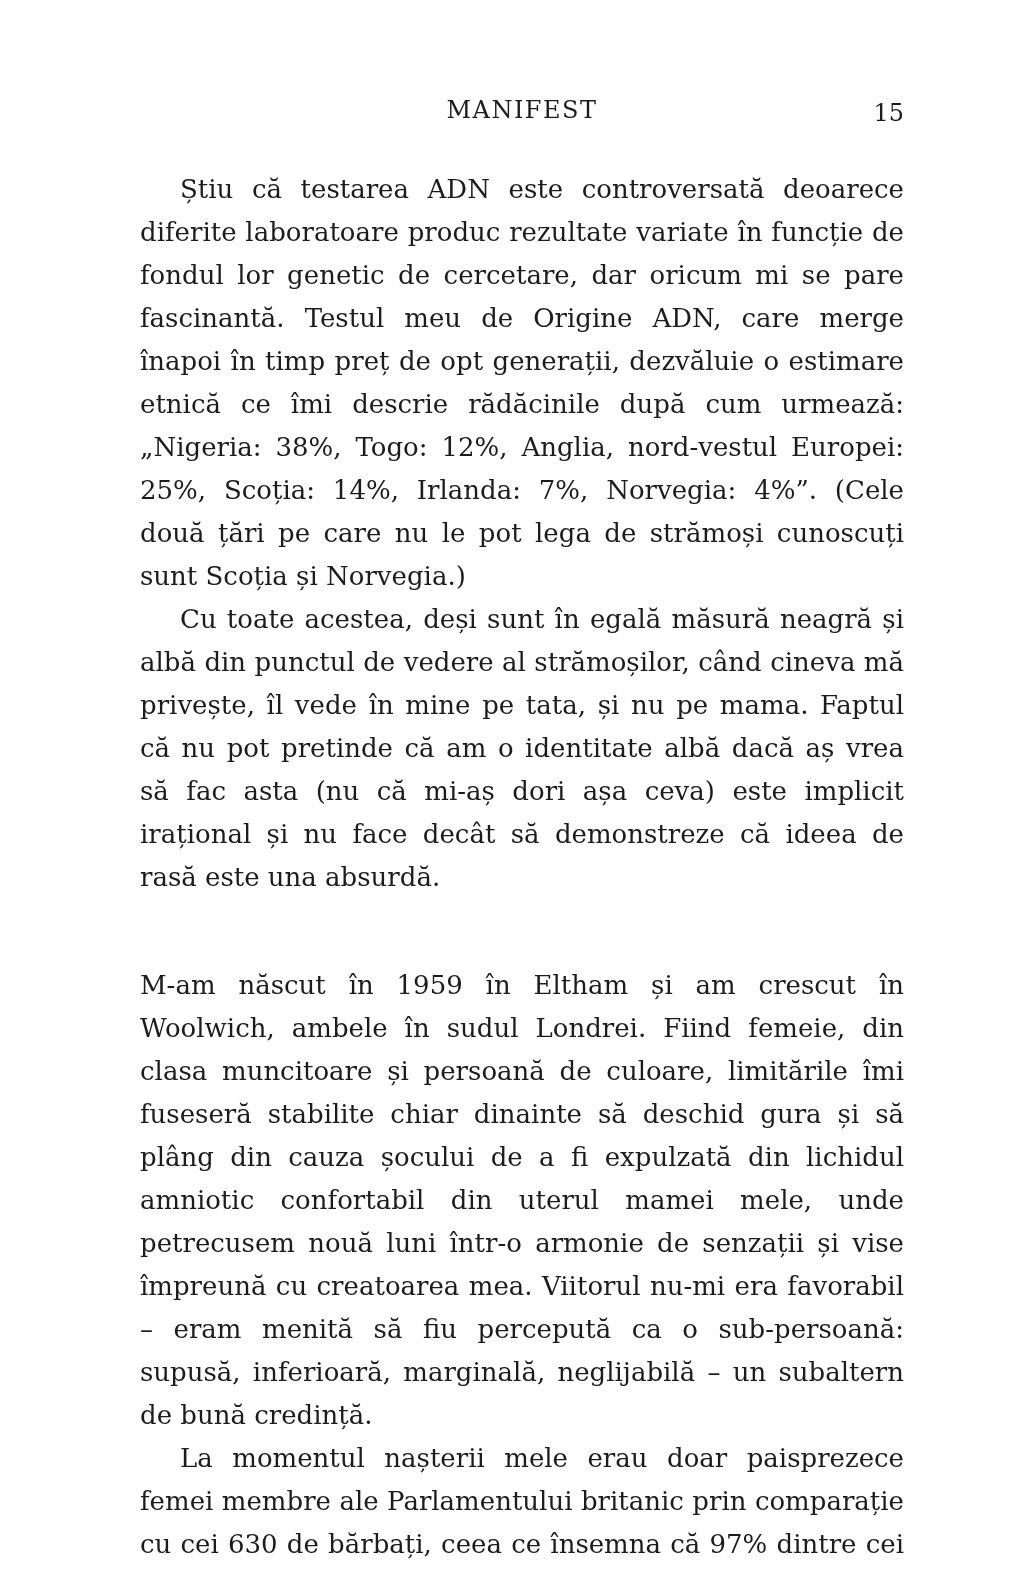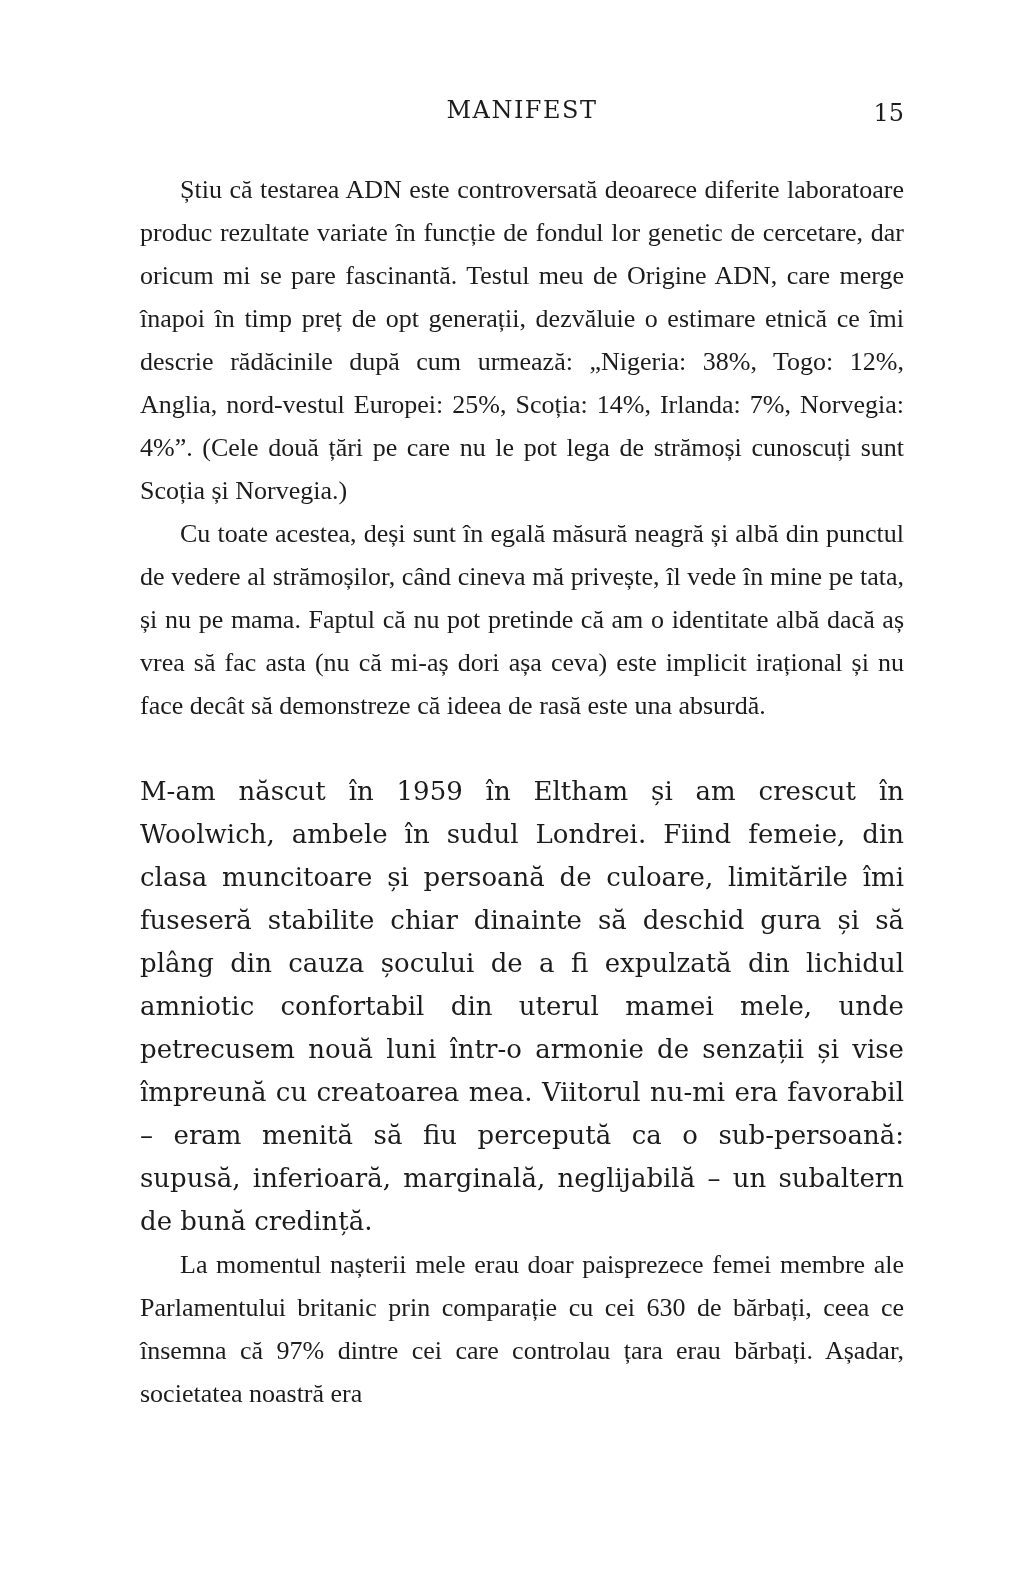--- a/index.html
+++ b/index.html
@@ -48,24 +48,23 @@
     text-align: justify;
     hyphens: auto;
     -webkit-hyphens: auto;
   }
   .body-text p {
     margin: 0;
     padding: 0;
   }
   .body-text p.indent {
     text-indent: 40px;
-    font-family: Liberation Serif, serif;
   }
   .body-text p.section-start {
-    margin-top: 43px;
+    margin-top: 65px;
   }
 </style>
 </head>
 <body>
 
 <div class="page">
 
   <header class="running-header">
     <span class="running-title">MANIFEST</span>
     <span class="page-number">15</span>

